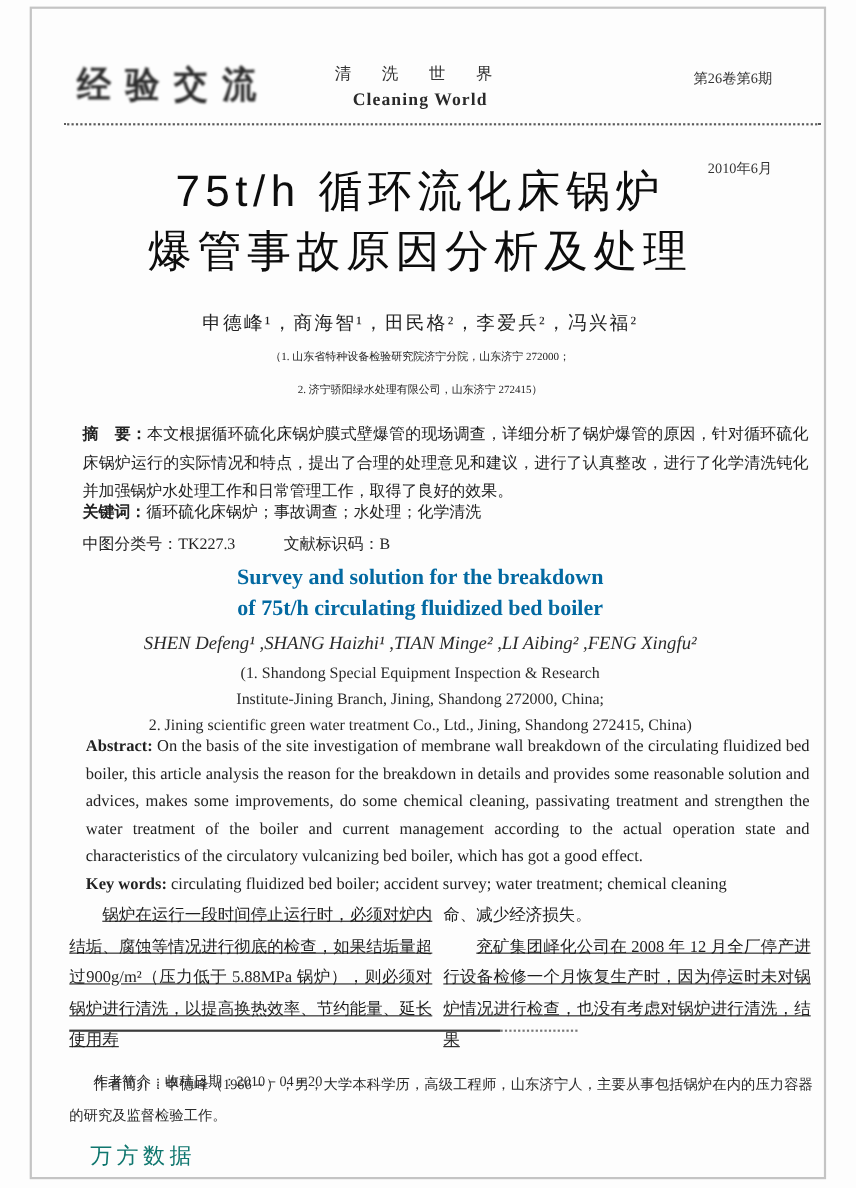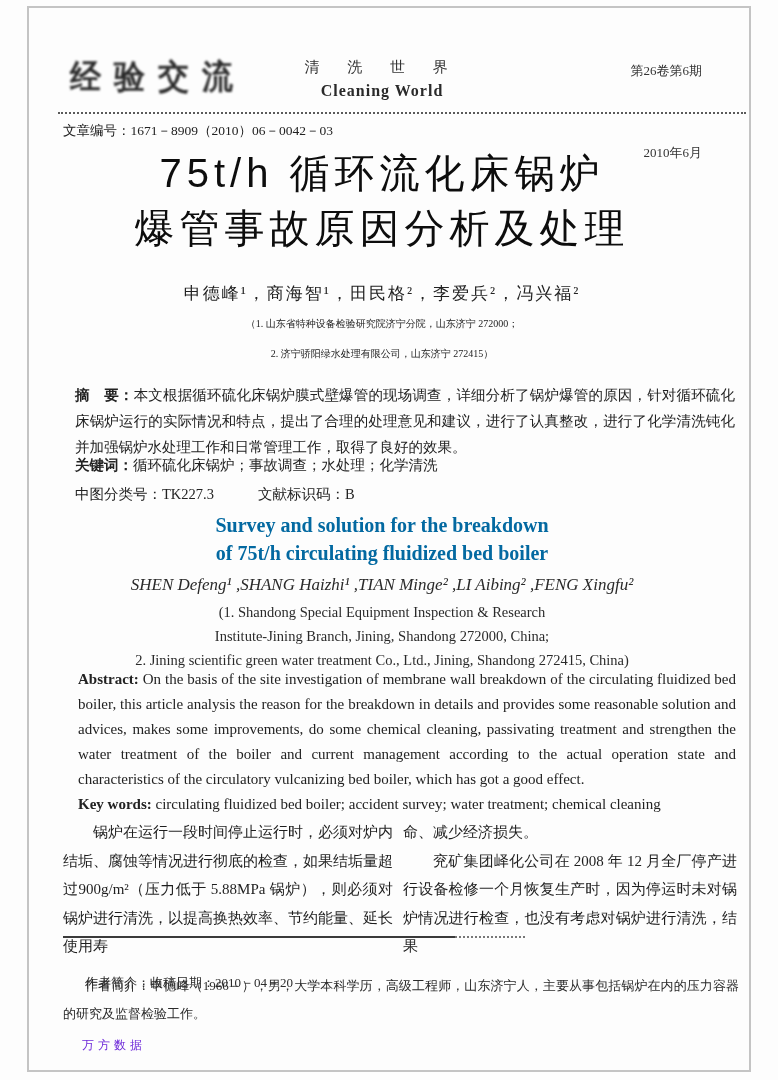--- a/index.html
+++ b/index.html
@@ -49,44 +49,43 @@
   .en-affil-1{top:604px;}
   .en-affil-2{top:628px;}
   .en-affil-3{top:652px;}
   .en-abstract{left:78px;top:667px;width:658px;font-size:15px;line-height:25px;
     text-align:justify;color:#222;}
   .en-keywords{margin:0;padding:0;}
   .body-col{top:818px;font-size:15px;line-height:28.5px;text-align:justify;color:#1e1e1e;}
   .col-left{left:63px;width:330px;}
   .col-right{left:403px;width:334px;}
   .body-col p{margin:0;}
-  .indent{text-indent:2em;}
+  .indent{text-indent:2em;text-decoration:underline;}
   .fn-rule{left:63px;top:936px;width:392px;border-top:2px solid #3a3a3a;height:0;}
   .fn-rule-dots{left:455px;top:936px;width:70px;border-top:2px dotted #777;height:0;}
   .footnote{font-size:13px;color:#2a2a2a;}
   .fn-1{left:85px;top:974px;}
   .fn-2{left:63px;top:972px;width:676px;line-height:28px;text-indent:22px;text-align:justify;}
-  .watermark{left:82px;top:1037px;font-size:12px;color:#6d28d9;letter-spacing:4px;
+  .watermark{left:82px;top:1037px;font-size:20px;color:#0f766e;letter-spacing:4px;
     filter:blur(0.6px);}
 </style>
 </head>
 <body>
 
 <div class="page">
 
   <div class="scan-frame"></div>
 
   <div class="abs stamp">经验交流</div>
   <div class="abs center journal-cn">清 洗 世 界</div>
   <div class="abs center journal-en">Cleaning World</div>
   <div class="abs issue issue-1">第26卷第6期</div>
   <div class="abs issue issue-2">2010年6月</div>
   <div class="abs header-rule"></div>
 
-  <div class="abs article-no">文章编号：1671－8909（2010）06－0042－03</div>
 
   <div class="abs center title-cn title-1">75t/h 循环流化床锅炉</div>
   <div class="abs center title-cn title-2">爆管事故原因分析及处理</div>
 
   <div class="abs center authors-cn">申德峰¹，商海智¹，田民格²，李爱兵²，冯兴福²</div>
   <div class="abs center affil-cn affil-1">（1. 山东省特种设备检验研究院济宁分院，山东济宁 272000；</div>
   <div class="abs center affil-cn affil-2">2. 济宁骄阳绿水处理有限公司，山东济宁 272415）</div>
 
   <div class="abs abstract-cn">
     <span class="lbl">摘　要：</span><span>本文根据循环硫化床锅炉膜式壁爆管的现场调查，详细分析了锅炉爆管的原因，针对循环硫化床锅炉运行的实际情况和特点，提出了合理的处理意见和建议，进行了认真整改，进行了化学清洗钝化并加强锅炉水处理工作和日常管理工作，取得了良好的效果。</span>

